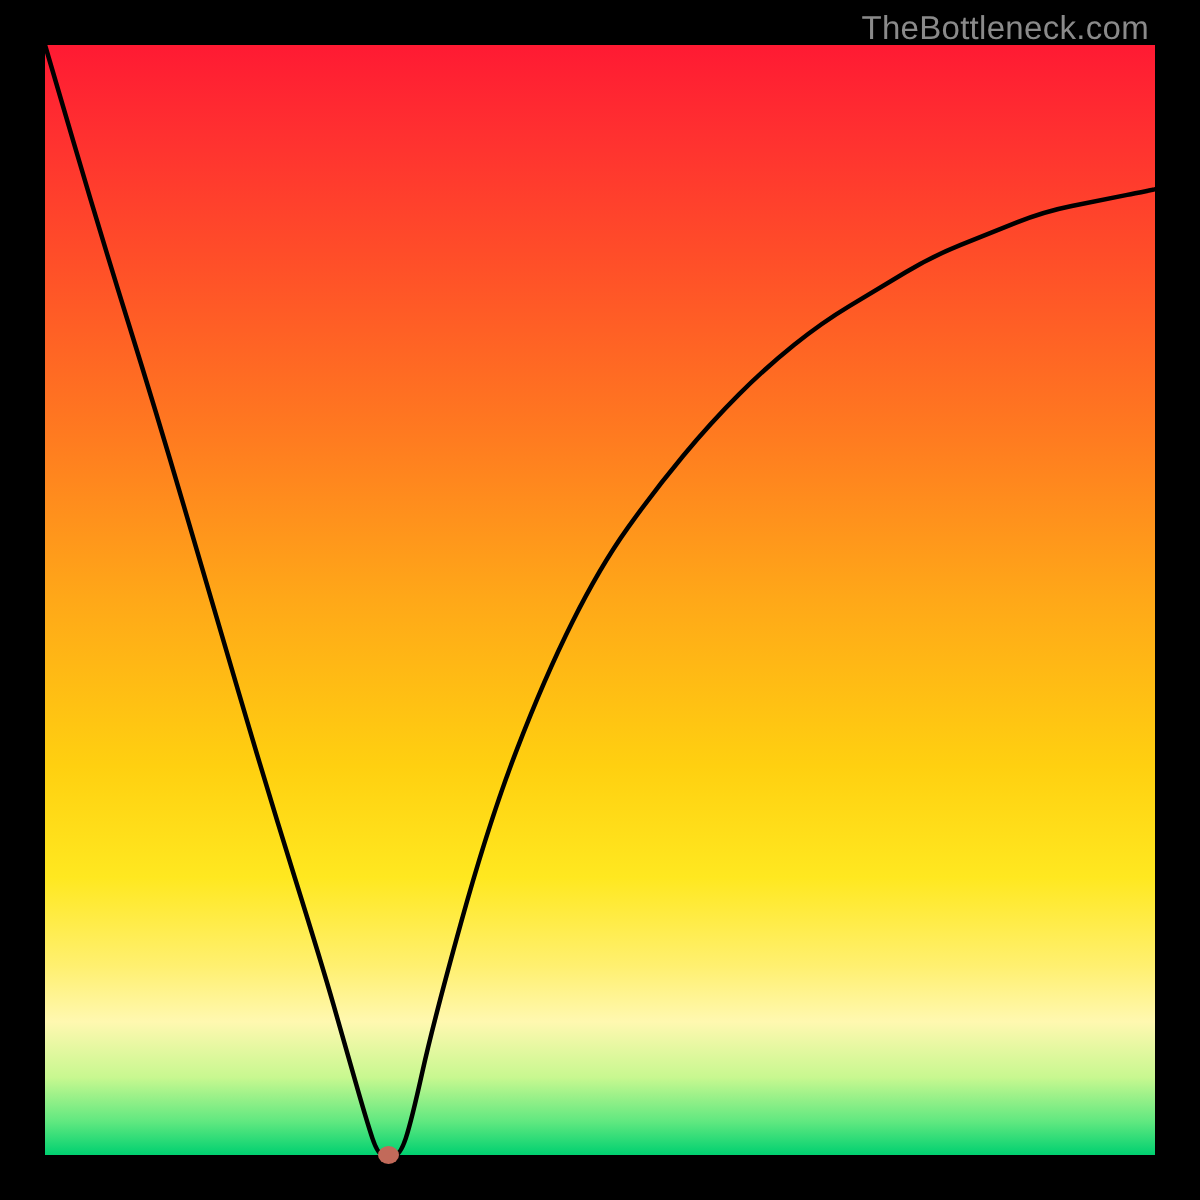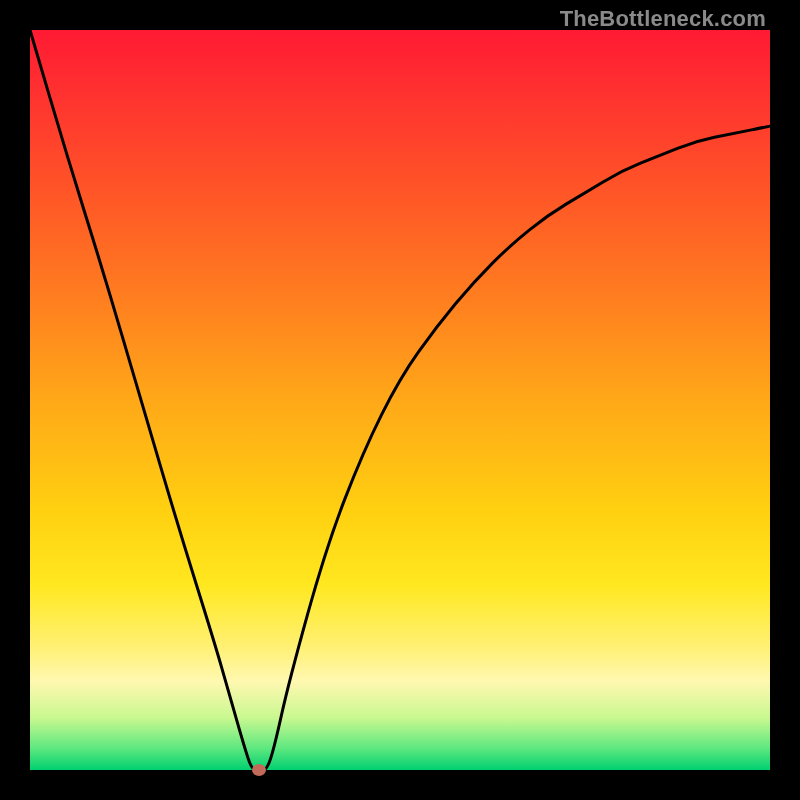--- a/index.html
+++ b/index.html
@@ -38,21 +38,21 @@
       #60e880 97%,
       #00d070 100%
     );
   }
   .watermark {
     position: absolute;
     top: 6px;
     right: 34px;
     color: #8a8a8a;
     font-size: 22px;
-    font-weight: 700;
+    font-weight: 400;
     letter-spacing: 0.2px;
   }
   svg.curve {
     position: absolute;
     left: 0;
     top: 0;
     width: 740px;
     height: 740px;
     overflow: visible;
   }

